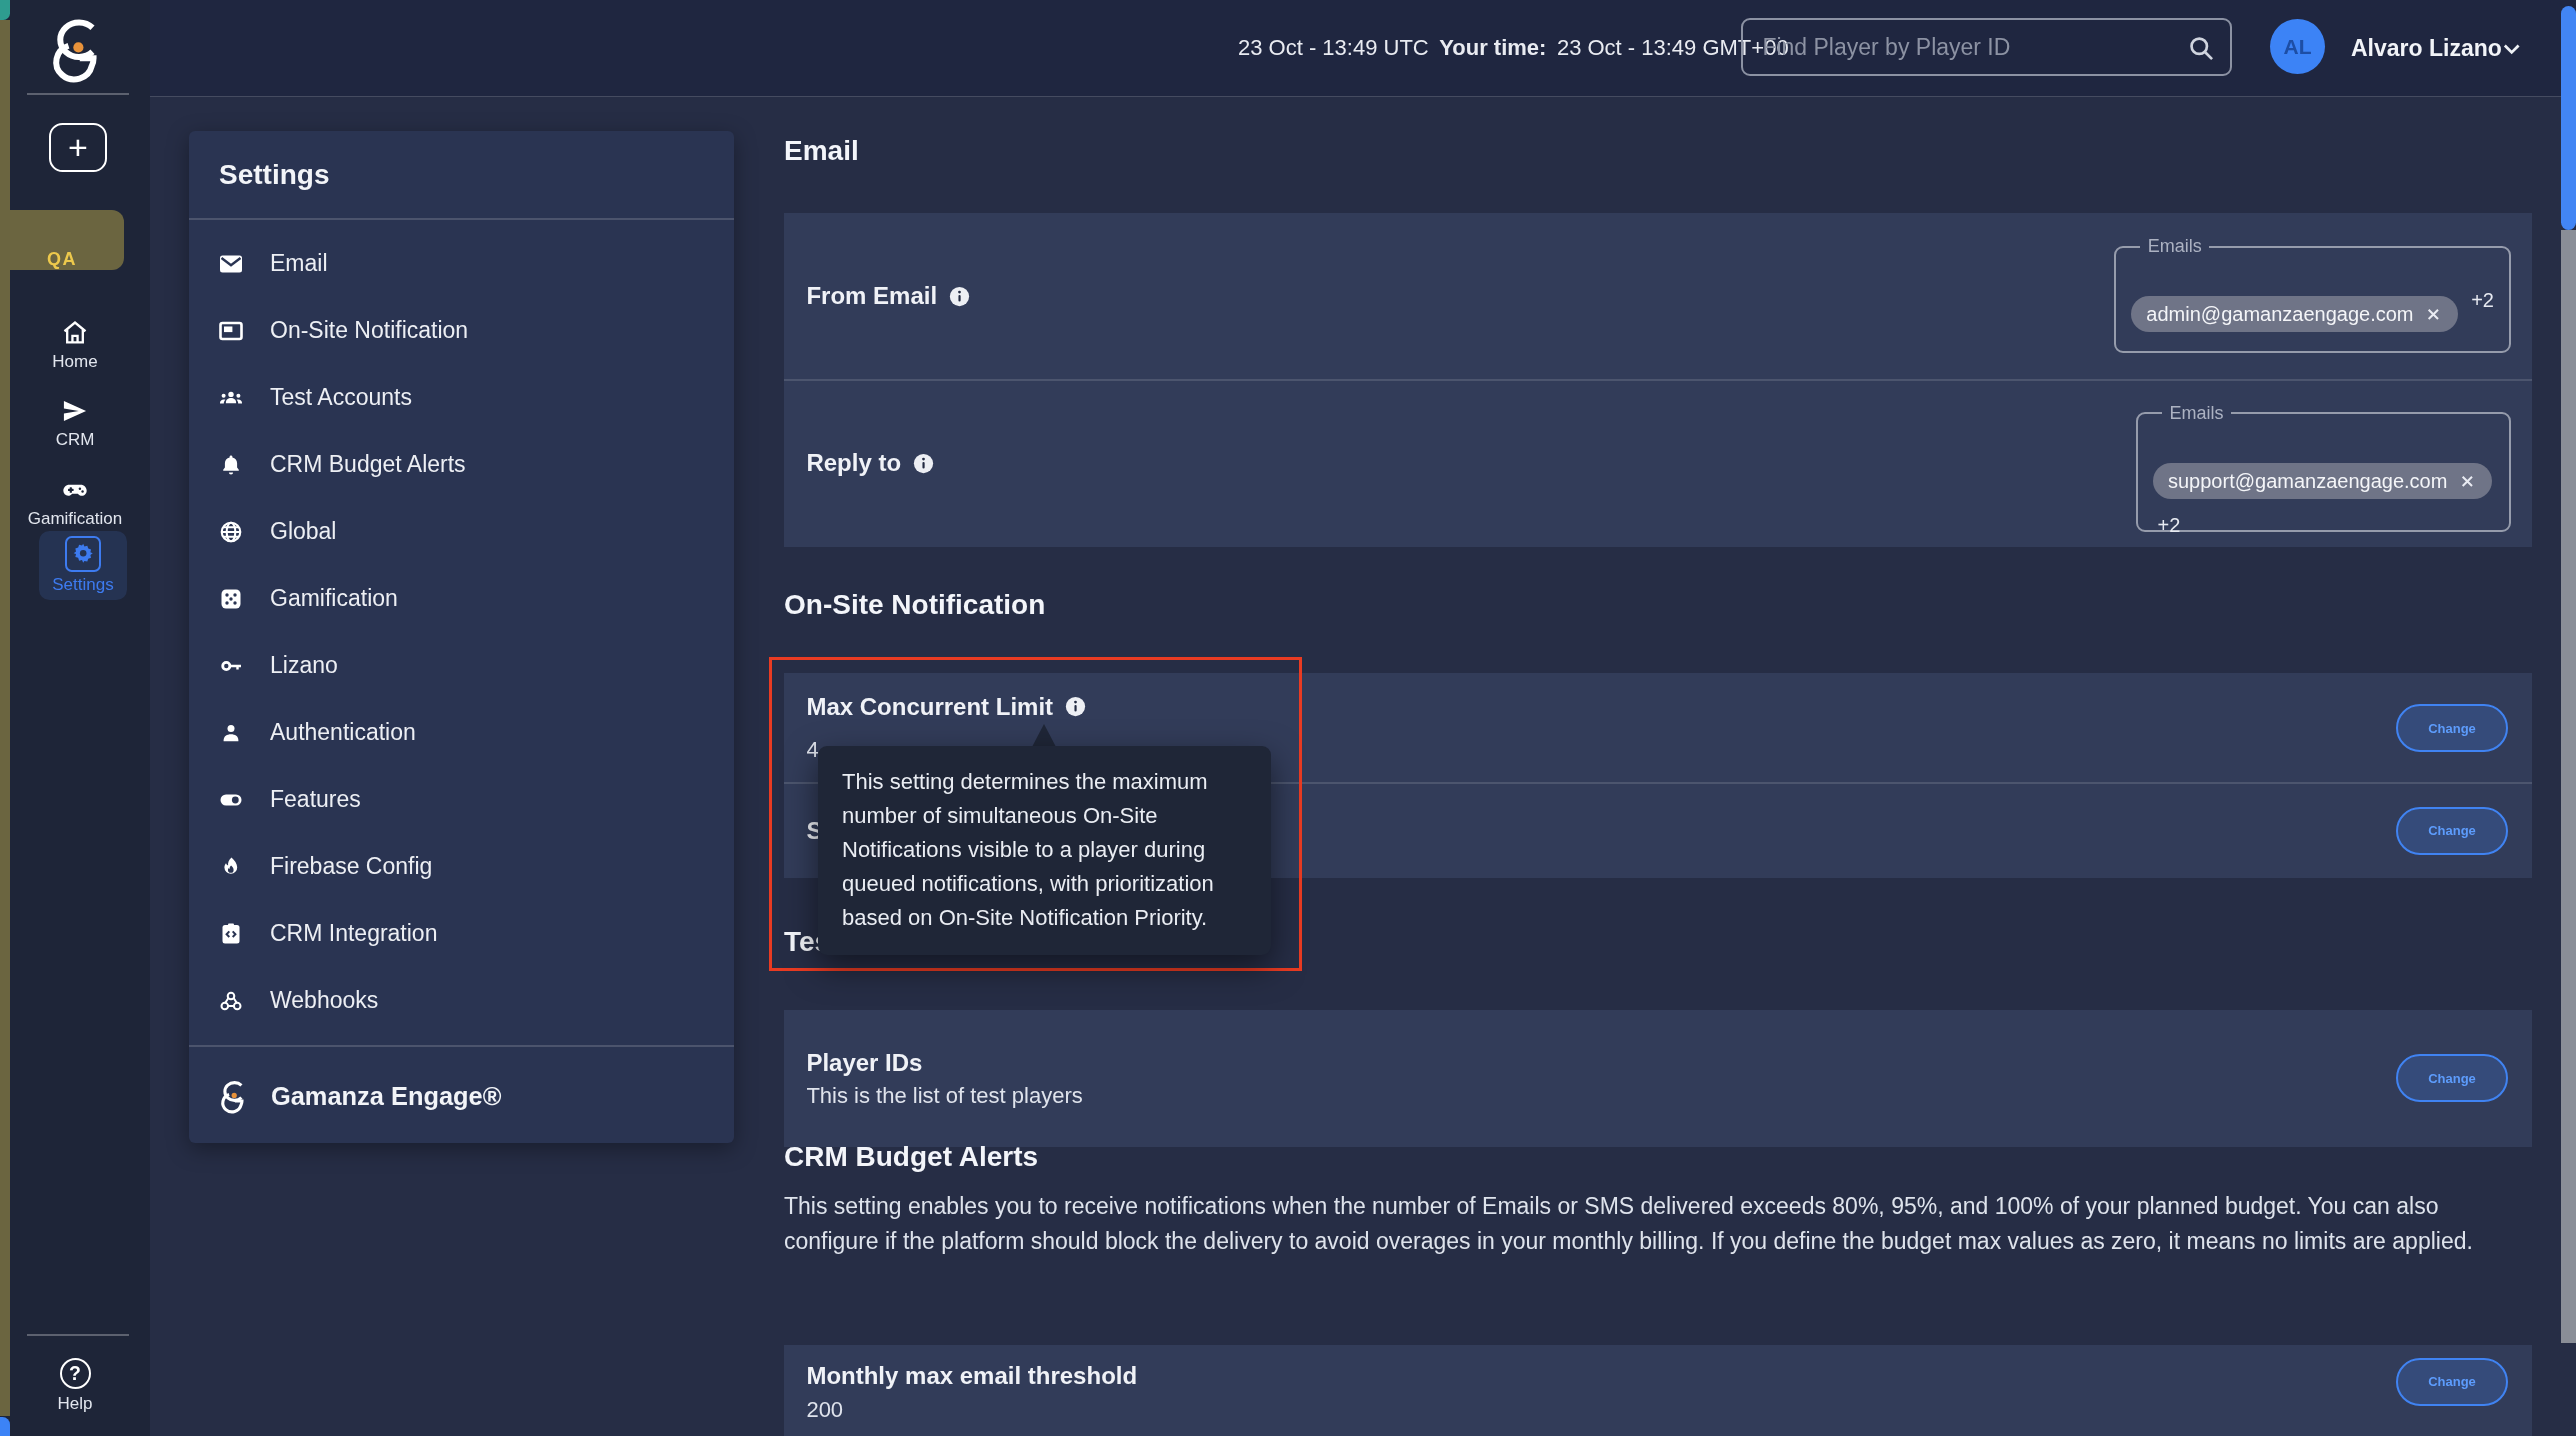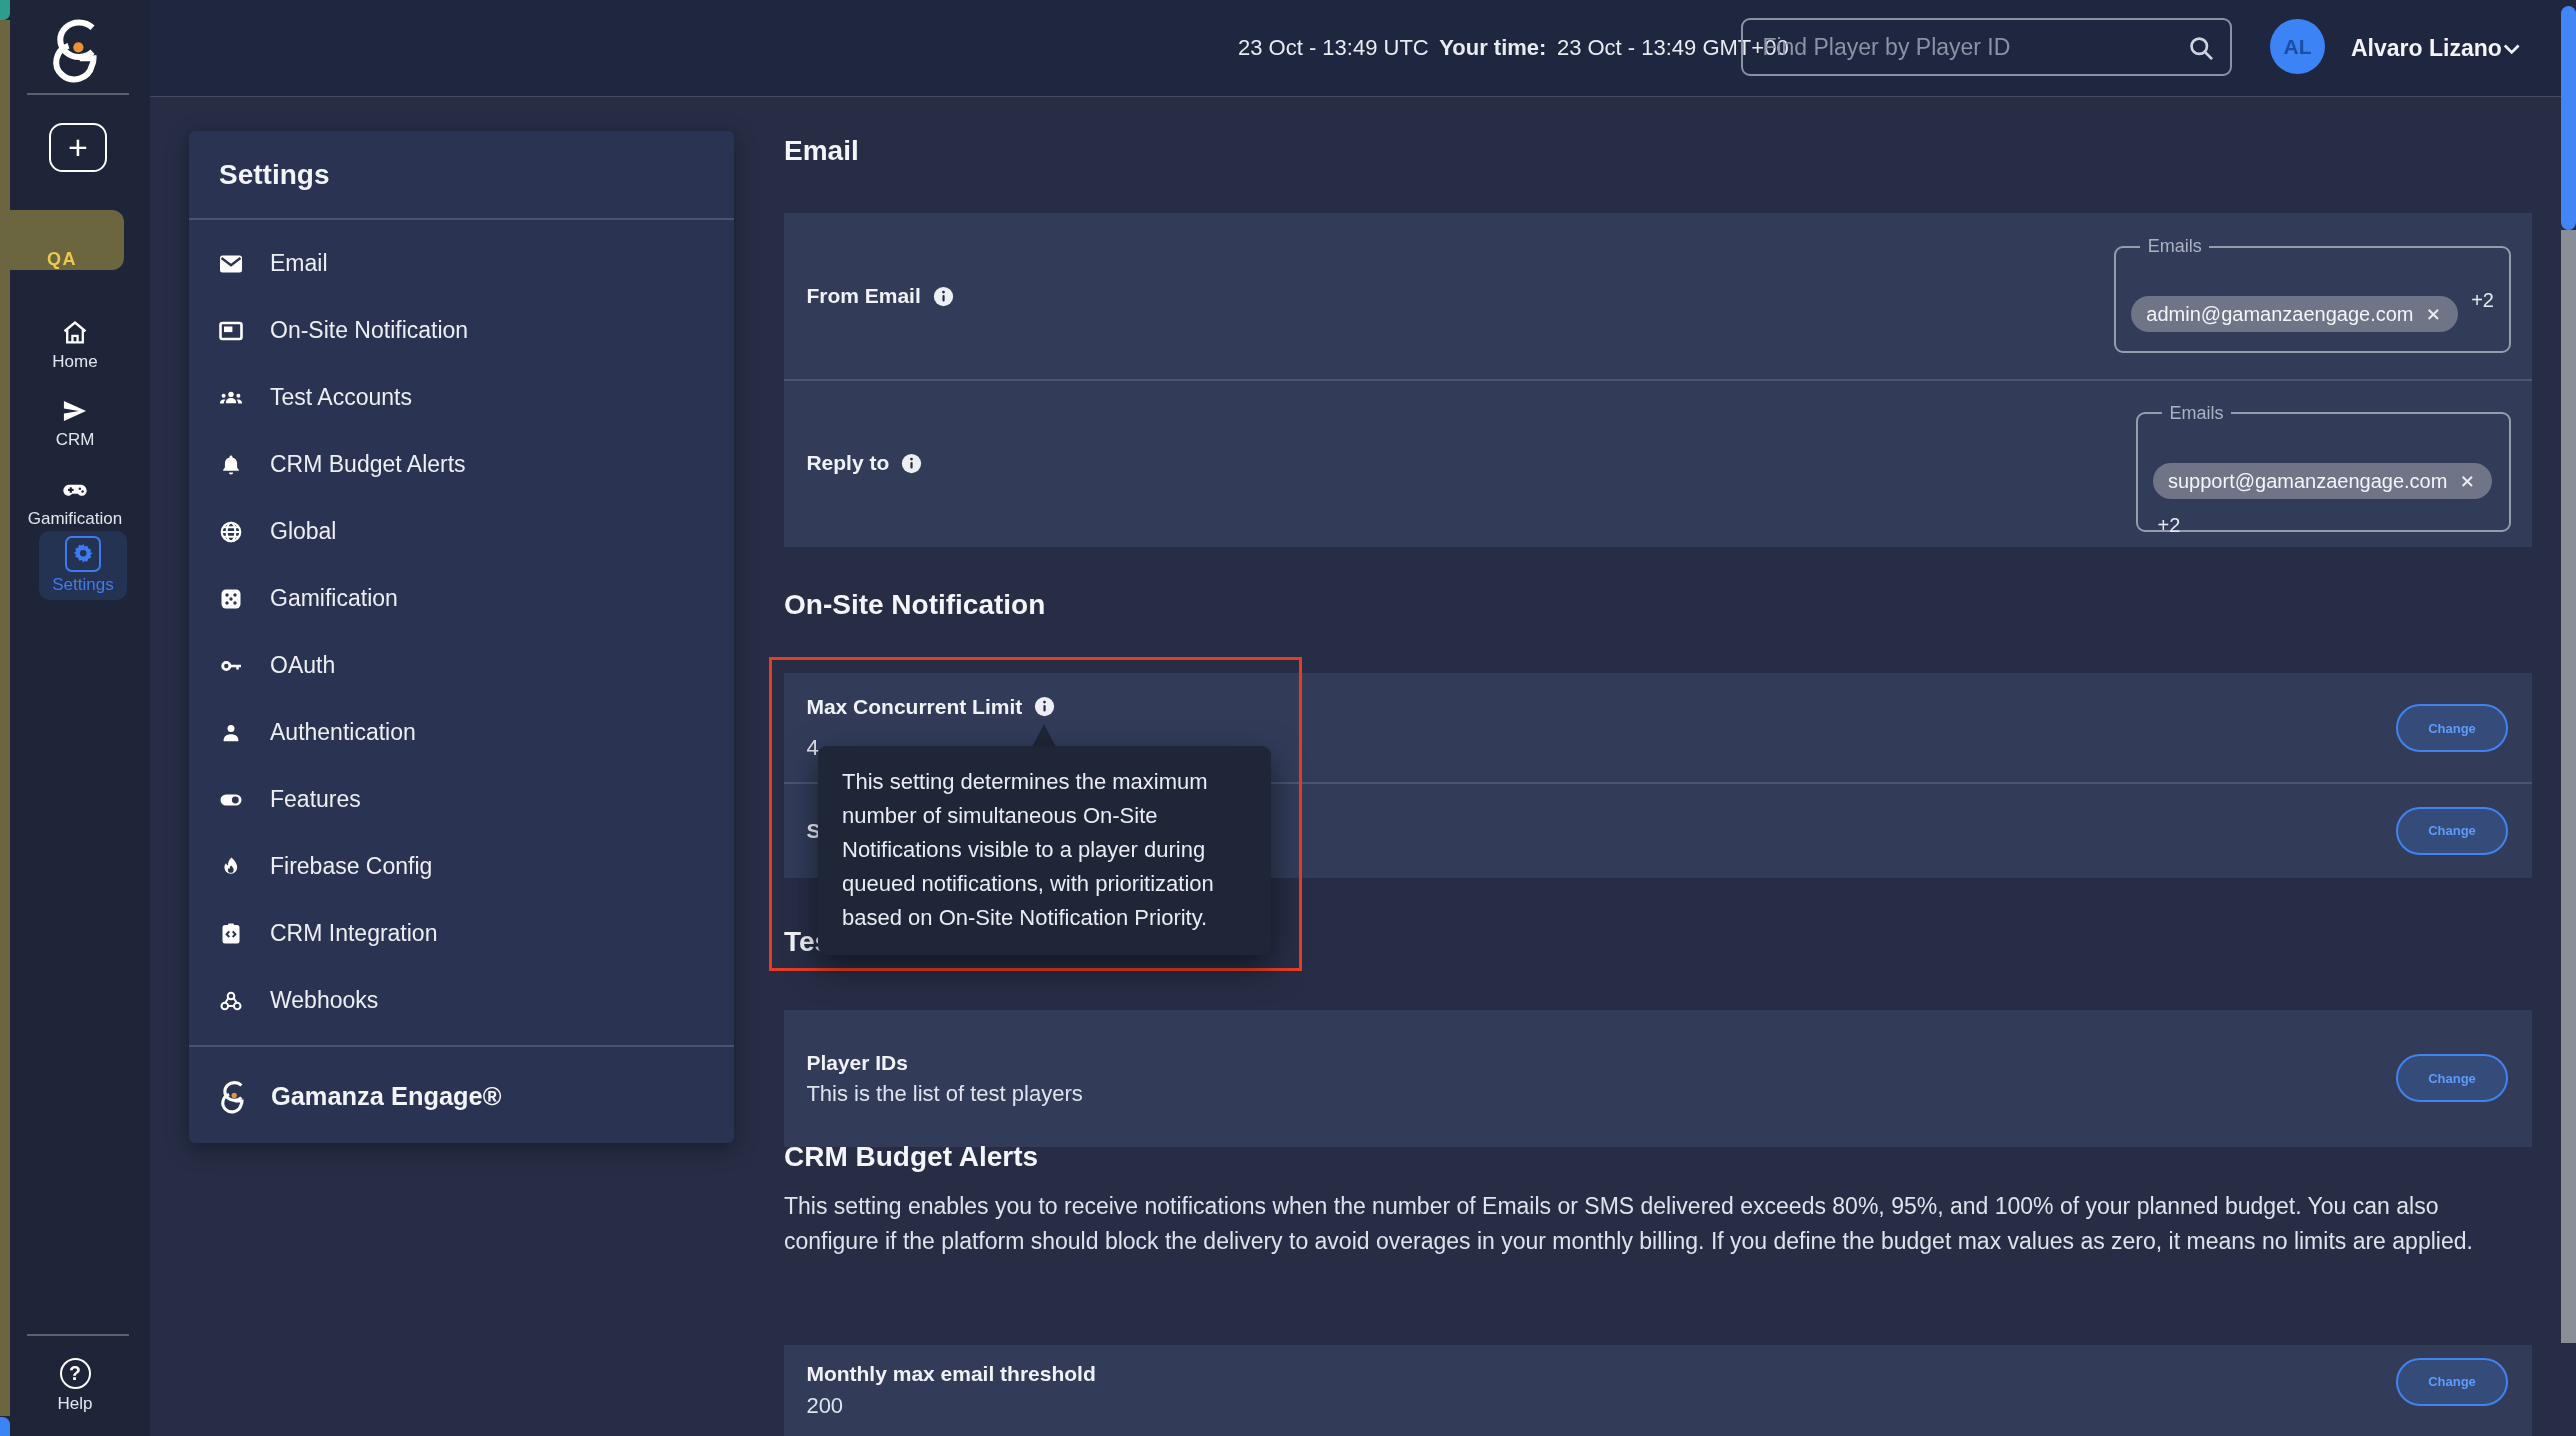--- a/index.html
+++ b/index.html
@@ -62,21 +62,21 @@
   .nav-item .nlabel { font-size:23px; color:#EDEFF4; }
   .panel-footer { position:absolute; left:0; top:931px; width:100%; height:69px; display:flex; align-items:center; padding-left:27px; gap:18px; }
   .panel-footer .flogo { width:37px; height:39px; }
   .panel-footer .flabel { font-size:25.4px; font-weight:600; color:#F2F4F8; }
   
   .heading { position:absolute; left:784px; font-size:28px; font-weight:600; color:#F3F5FA; }
   .card { position:absolute; left:784px; right:44px; background:#323C59; }
   .row-div { height:1.5px; background:rgba(255,255,255,.13); }
   .frow { position:relative; display:flex; flex-direction:column; justify-content:center; padding-left:22.4px; }
   .rlabel-line { display:flex; align-items:center; gap:12px; }
-  .row-label { font-size:21px; font-weight:bold; color:#F0F2F7; }
+  .row-label { font-size:24px; font-weight:bold; color:#F0F2F7; }
   .row-value { font-size:22px; color:#DFE3EC; }
   .info-glyph { width:21px; height:21px; }
   fieldset.emails { position:absolute; right:21px; width:375px; border:2.2px solid #969CAC; border-radius:9px;
     padding:9px 15px 7.5px; }
   fieldset.emails legend { font-size:18px; color:#ACB2C2; padding:0 7.5px; margin-left:9px; }
   .chip-line { display:flex; align-items:center; gap:13.5px; margin-top:3px; }
   .chip { display:inline-flex; align-items:center; gap:10.5px; background:#6F7487; border-radius:747px;
     padding:6.7px 15px; font-size:20px; color:#F4F5F8; white-space:nowrap;margin-top:27px; }
   .chip .x { width:18.7px; height:18.7px; cursor:pointer; }
   .more-count { font-size:20px; color:#E7EAF1; }
@@ -247,21 +247,21 @@
               <circle cx="16" cy="16" r="1.7"></circle>
             </g>
           </svg>
         <span class="nlabel">Gamification</span>
       </div>
       <div class="nav-item">
         <svg class="nic" viewBox="0 0 24 24" fill="#fff">
             <circle cx="7.3" cy="12" r="3.6" fill="none" stroke="#fff" stroke-width="2.8"></circle>
             <path d="M11.6 10.8H22v2.4h-2.3v2.3h-2.4v-2.3h-5.7z"></path>
           </svg>
-        <span class="nlabel">OAuth</span>
+        <span class="nlabel">Lizano</span>
       </div>
       <div class="nav-item">
         <svg class="nic" viewBox="0 0 24 24" fill="#fff">
             <circle cx="12" cy="7.4" r="3.5"></circle>
             <path d="M4.6 19.4c0-4.1 3.3-6.1 7.4-6.1s7.4 2 7.4 6.1v.8H4.6z"></path>
           </svg>
         <span class="nlabel">Authentication</span>
       </div>
       <div class="nav-item">
         <svg class="nic" viewBox="0 0 24 24">

